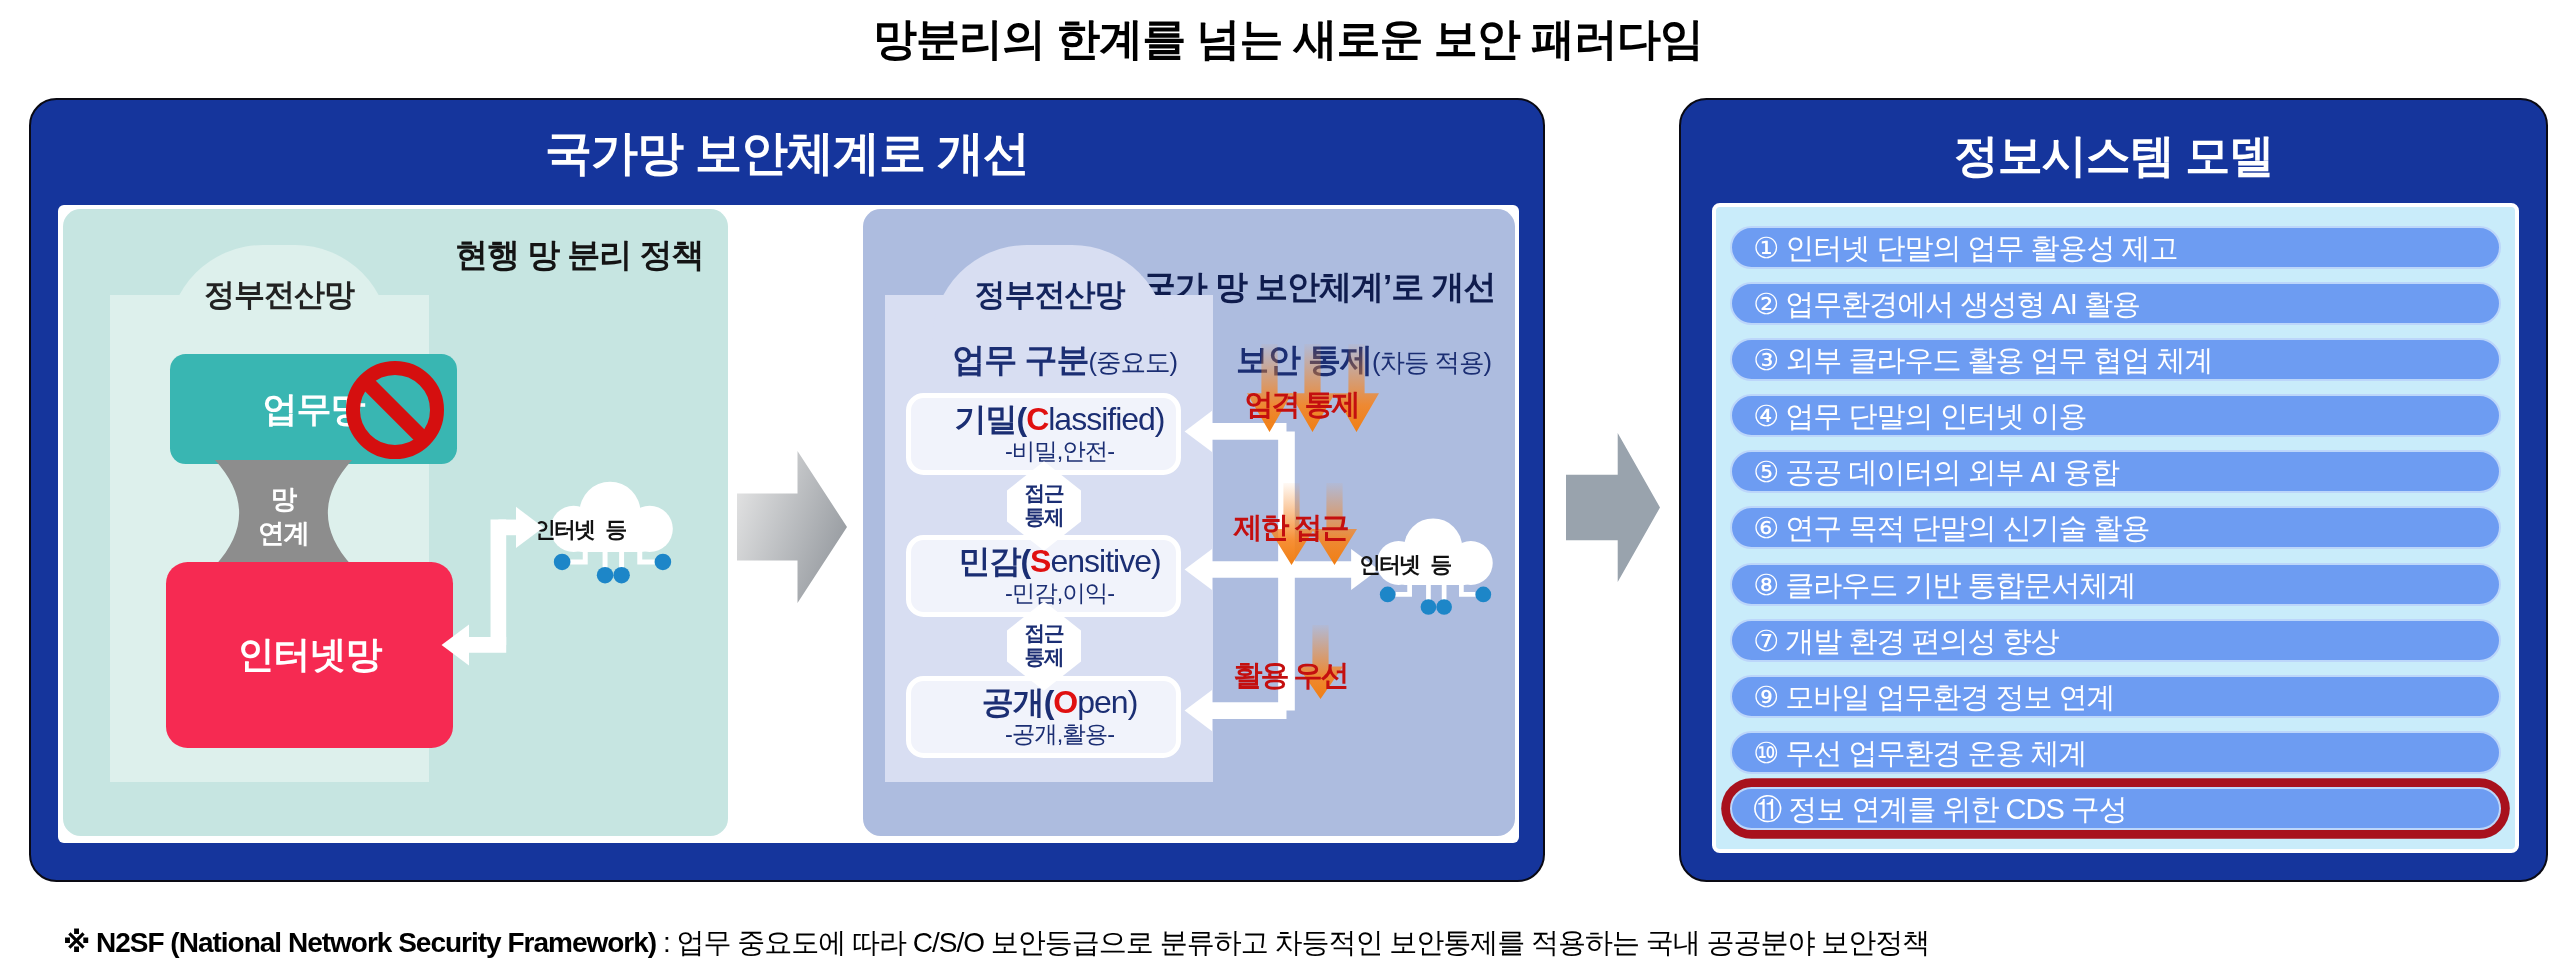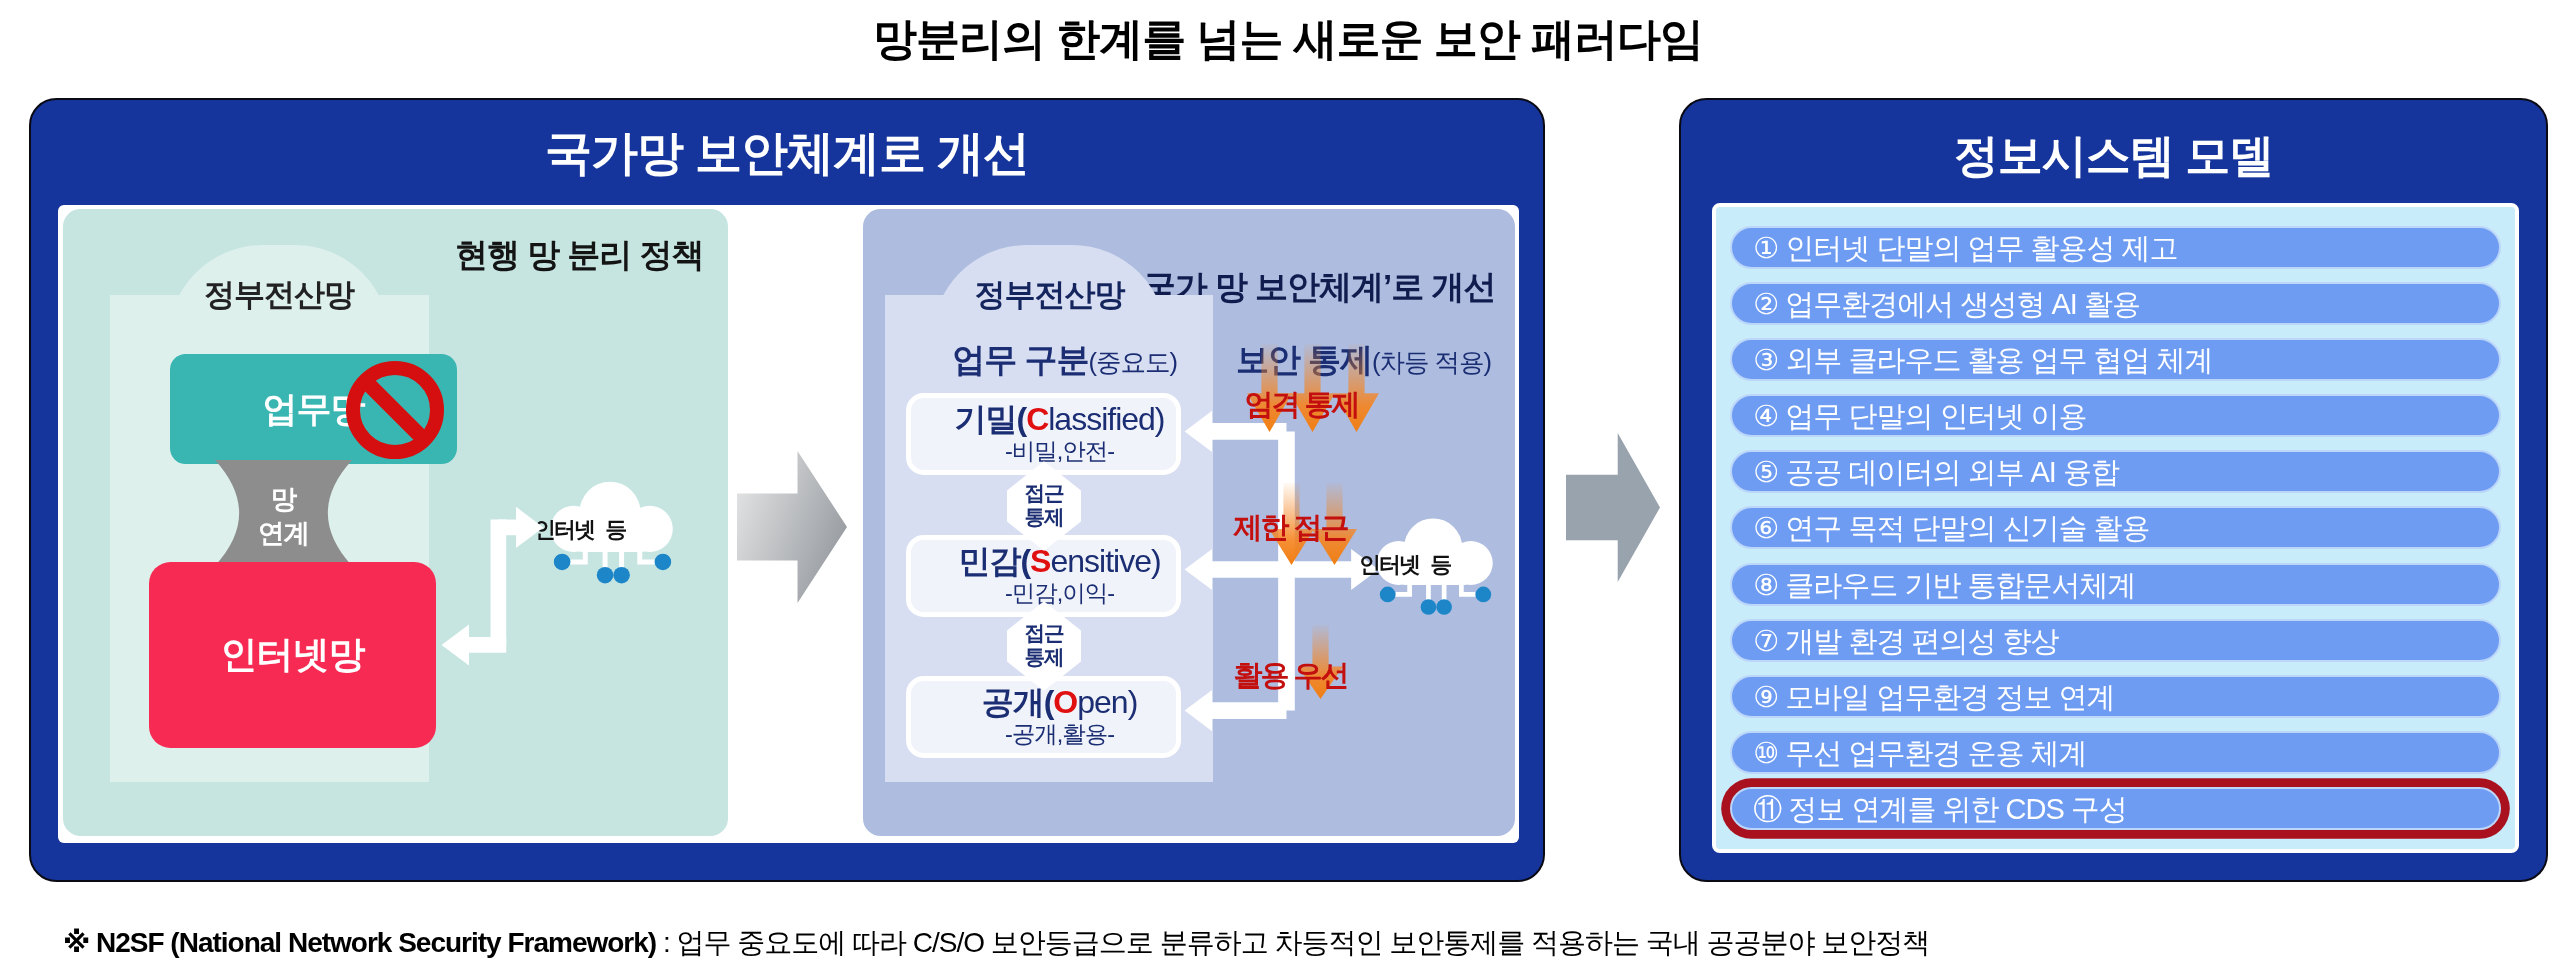--- a/index.html
+++ b/index.html
@@ -25,21 +25,21 @@
   .panel1{left:63px;top:209px;width:665px;height:627px;background:#c6e5e1;border-radius:17.6px;}
   .panel-heading1{right:24.5px;top:23.5px;font-size:33px;font-weight:bold;color:#141414;letter-spacing:-1px;}
   .building1{left:47px;top:86px;width:319px;height:487px;background:#ddf0ec;}
   .dome1{left:105px;top:36px;width:222px;height:95px;background:#ddf0ec;border-radius:111px 111px 0 0;}
   .blabel1{left:105px;top:65px;width:222px;text-align:center;font-size:31px;font-weight:bold;color:#222;letter-spacing:-1px;}
   .worknet{left:86px;top:145px;width:287px;height:110px;background:#39b6b2;border-radius:15.7px;
     color:#fff;font-size:35px;font-weight:bold;line-height:110px;text-align:center;letter-spacing:-1px;margin-left:21px;}
   .prohibit{left:283px;top:152px;width:98px;height:98px;border:14.7px solid #d50f0f;border-radius:50%;box-sizing:border-box;}
   .prohibit .bar{position:absolute;left:-3.9px;top:27.4px;width:76px;height:14.7px;background:#d50f0f;transform:rotate(45deg);}
   .netlink-txt{width:147px;text-align:center;color:#fff;font-size:26.5px;font-weight:bold;letter-spacing:-1px;}
-  .internet-net{left:86px;top:353px;width:287px;height:186px;background:#f62a52;border-radius:21.6px;
+  .internet-net{left:103px;top:353px;width:287px;height:186px;background:#f62a52;border-radius:21.6px;
     color:#fff;font-size:37px;font-weight:bold;line-height:186px;text-align:center;letter-spacing:-1px;}
   .cloud-label{width:157px;font-size:22px;font-weight:bold;color:#111;letter-spacing:-2px;font-family:Liberation Mono, monospace;}
 
   
   .panel2{left:863px;top:209px;width:652px;height:627px;background:#adbcdf;border-radius:17.6px;}
   .panel-heading2{right:19.6px;top:23.5px;font-size:33px;font-weight:bold;color:#0f1c4d;letter-spacing:-1px;margin-top:32px;}
   .building2{left:21.6px;top:86px;width:328px;height:487px;background:#d8def2;}
   .dome2{left:69px;top:36px;width:235px;height:95px;background:#d8def2;border-radius:118px 118px 0 0;}
   .blabel2{left:69px;top:65px;width:235px;text-align:center;font-size:31px;font-weight:bold;color:#14255e;letter-spacing:-1px;}
   .colhead{font-weight:bold;color:#1b2e73;font-size:33px;letter-spacing:-1px;white-space:nowrap;}

